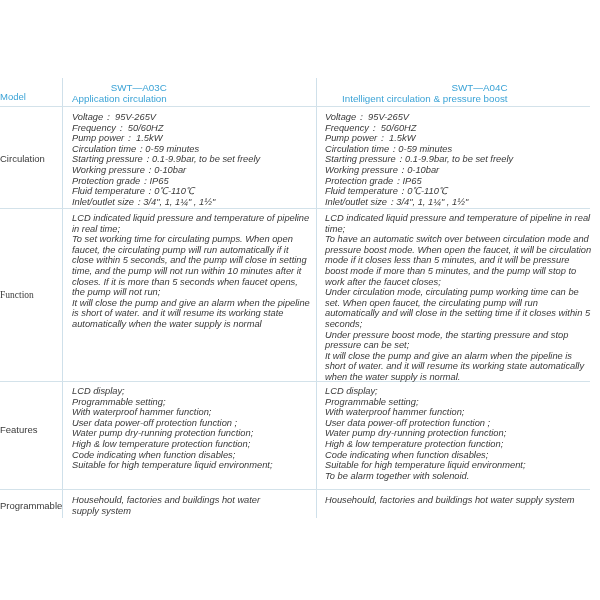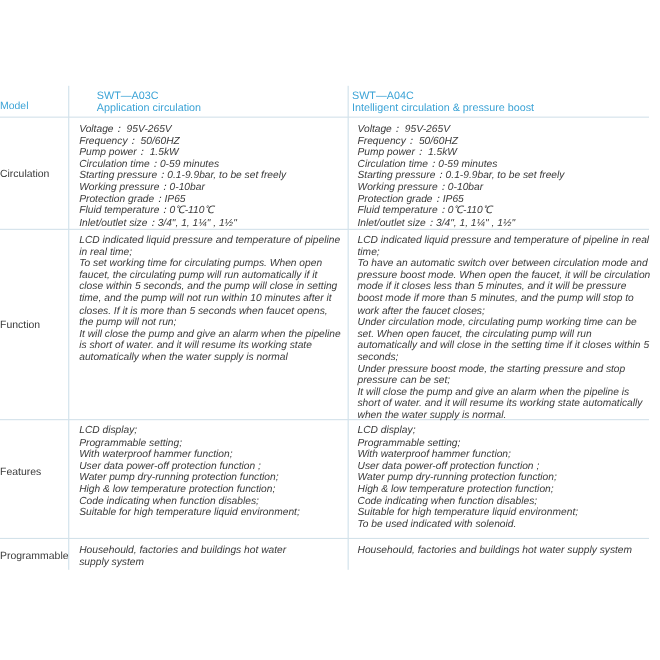--- a/index.html
+++ b/index.html
@@ -8,40 +8,40 @@
   .tbl { position: absolute; left: 0; top: 0; width: 600px; height: 600px; }
   .vline { position: absolute; width: 1px; background: #cfe0ea; }
   .hline { position: absolute; height: 1px; background: #d3e2ea; }
   .label { position: absolute; left: 0; width: 62px; text-align: left;
            font-size: 9.5px; color: #3a3a3a; }
   .label.model { color: #3ba3d6; }
   .cell { position: absolute; font-size: 9.3px; line-height: 10.6px; color: #3a3a3a; font-style: italic; }
   .cell.a { left: 72px; width: 240px; }
   .cell.b { left: 325px; width: 268px; }
   .hdr { position: absolute; font-size: 9.8px; line-height: 11px; color: #3ba3d6; }
-  .hdr.a { left: 88px; }
-  .hdr.b { left: 320px; }
+  .hdr.a { left: 72px; text-align: right; }
+  .hdr.b { left: 342px; text-align: right; }
   .line { display: block; white-space: nowrap; }
 </style>
 </head>
 <body>
 
 <div class="tbl">
 
   <div class="vline" style="left:62px; top:78px; height:440px;"></div>
   <div class="vline" style="left:316px; top:78px; height:440px;"></div>
 
   <div class="hline" style="left:0; top:106px; width:590px;"></div>
   <div class="hline" style="left:0; top:208px; width:590px;"></div>
   <div class="hline" style="left:0; top:381px; width:590px;"></div>
   <div class="hline" style="left:0; top:489px; width:590px;"></div>
 
   <div class="label model" style="top:91px;">Model</div>
   <div class="label" style="top:153px;">Circulation</div>
-  <div class="label" style="top:290px;">Function</div>
+  <div class="label" style="top:290px;font-family:Liberation Serif, serif;">Function</div>
   <div class="label" style="top:424px;">Features</div>
   <div class="label" style="top:500px;">Programmable</div>
 
   <div class="hdr a" style="top:82px;">
     <span class="line">SWT—A03C</span>
     <span class="line">Application circulation</span>
   </div>
   <div class="hdr b" style="top:82px;">
     <span class="line">SWT—A04C</span>
     <span class="line">Intelligent circulation &amp; pressure boost</span>
@@ -91,18 +91,18 @@
   </div>
   <div class="cell b" style="top:386px;">
     <span class="line">LCD display;</span>
     <span class="line">Programmable setting;</span>
     <span class="line">With waterproof hammer function;</span>
     <span class="line">User data power-off protection function ;</span>
     <span class="line">Water pump dry-running protection function;</span>
     <span class="line">High &amp; low temperature protection function;</span>
     <span class="line">Code indicating when function disables;</span>
     <span class="line">Suitable for high temperature liquid environment;</span>
-    <span class="line">To be used indicated with solenoid.</span>
+    <span class="line">To be alarm together with solenoid.</span>
   </div>
 
   <div class="cell a" style="top:495px; width:215px;">Househould, factories and buildings hot water supply system</div>
   <div class="cell b" style="top:495px;">Househould, factories and buildings hot water supply system</div>
 </div>
 
 </body></html>

